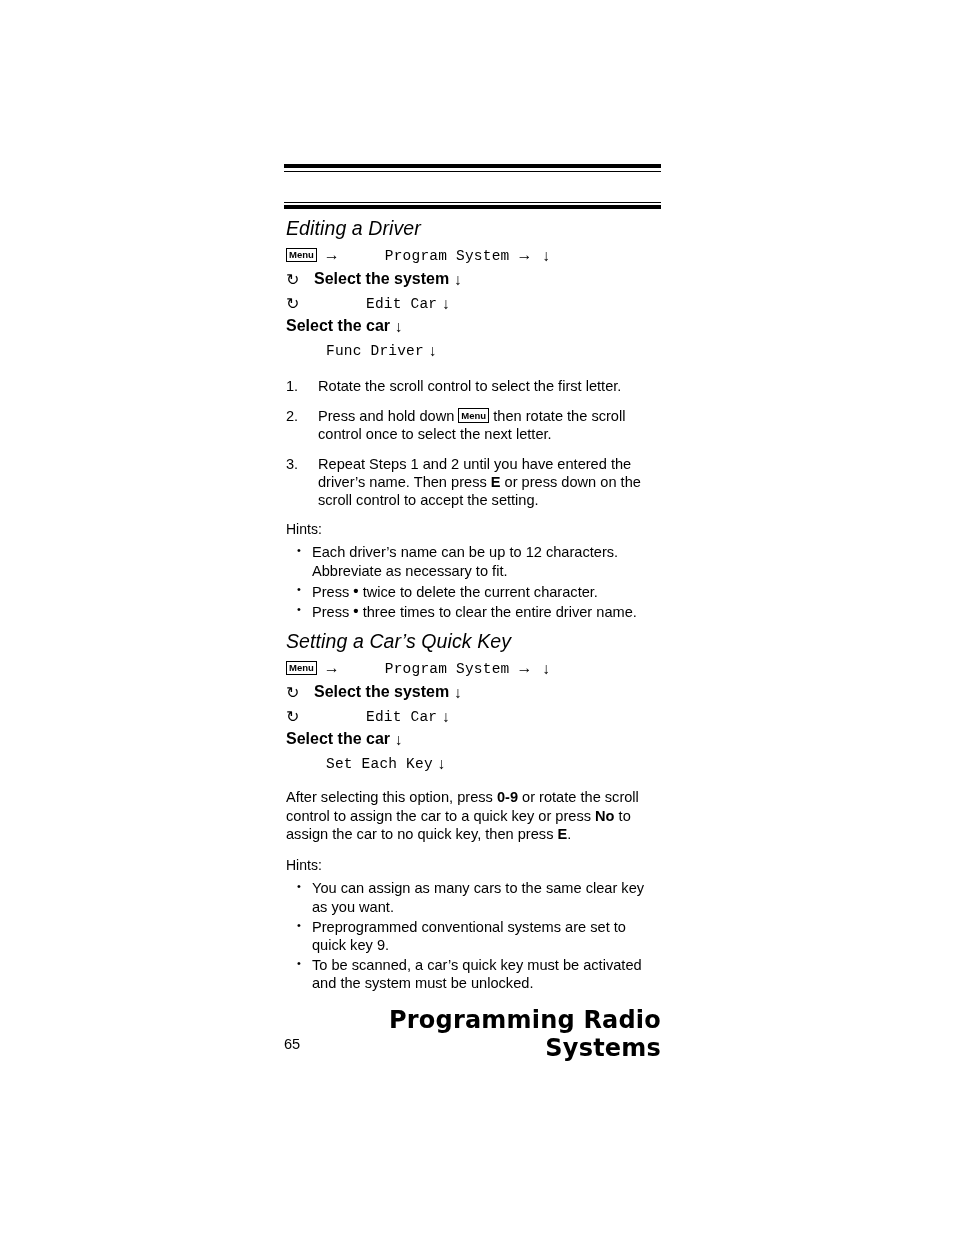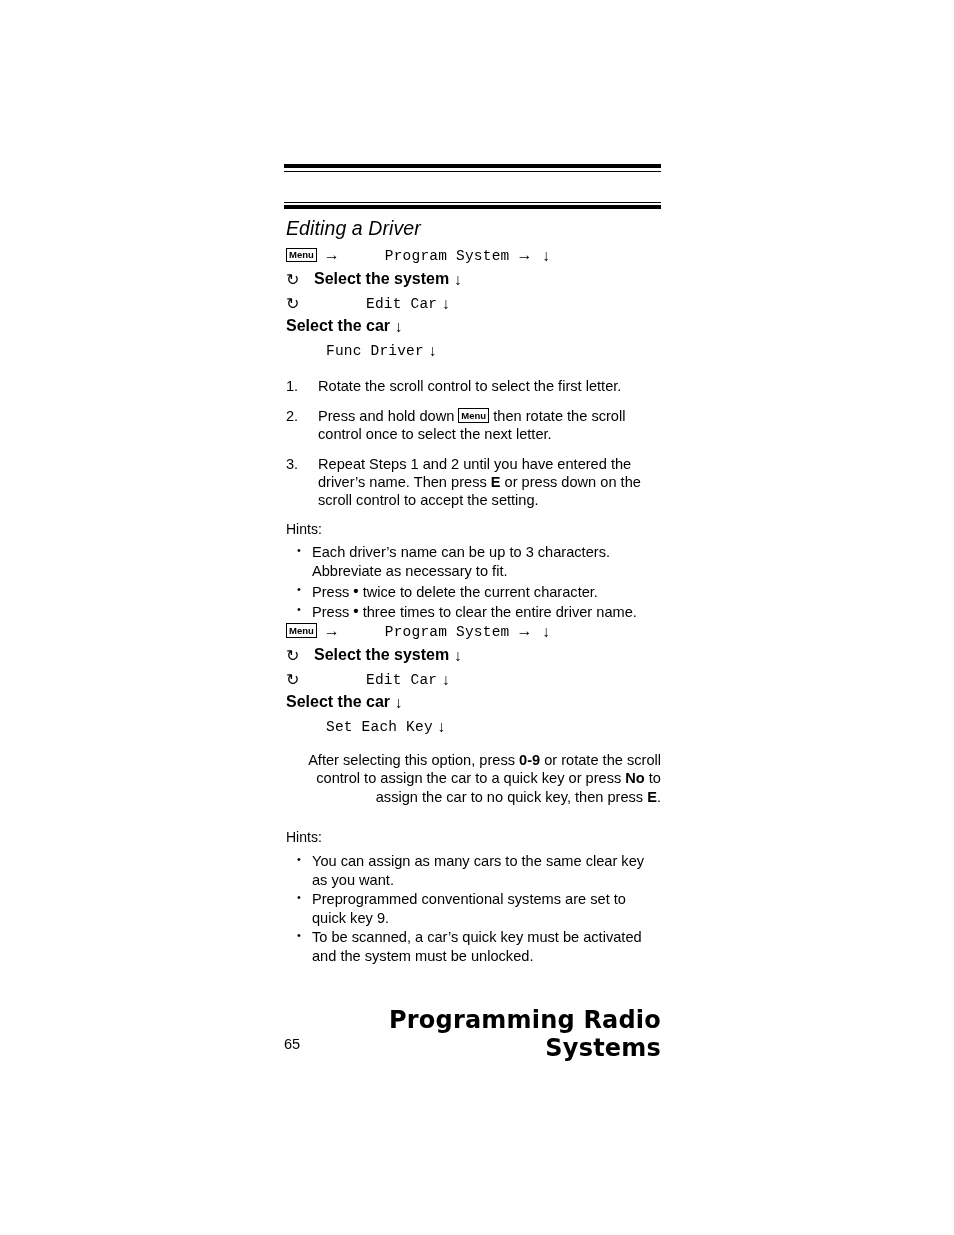--- a/index.html
+++ b/index.html
@@ -137,22 +137,21 @@
     font-size: 15px;
     font-weight: bold;
     position: relative;
     top: -1px;
   }
 
   
   .body-para {
     font-size: 14.6px;
     line-height: 1.27;
-    margin: 10px 0 23px 2px;
-    text-align: right;
+    margin: 10px 0 13px 2px;
   }
 
   
   .footer-title {
     position: absolute;
     left: 284px;
     top: 1006px;
     width: 377px;
     text-align: right;
     font-size: 24px;
@@ -229,32 +228,33 @@
       <div class="step">
         <div class="step-num">3.</div>
         <div class="step-text">Repeat Steps 1 and 2 until you have entered the driver’s name. Then press <b>E</b> or press down on the scroll control to accept the setting.</div>
       </div>
     </div>
 
   <div class="hints-label">Hints:</div>
   <div class="hint-list">
       <div class="hint">
         <div class="hint-bullet">•</div>
-        <div class="hint-text">Each driver’s name can be up to 3 characters. Abbreviate as necessary to fit.</div>
+        <div class="hint-text">Each driver’s name can be up to 12 characters. Abbreviate as necessary to fit.</div>
       </div>
       <div class="hint">
         <div class="hint-bullet">•</div>
         <div class="hint-text">Press <span class="inline-key-dot">•</span> twice to delete the current character.</div>
       </div>
       <div class="hint">
         <div class="hint-bullet">•</div>
         <div class="hint-text">Press <span class="inline-key-dot">•</span> three times to clear the entire driver name.</div>
       </div>
     </div>
 
+  <h2 class="section-heading section-heading-2">Setting a Car’s Quick Key</h2>
 
   <div class="nav-block">
     <div class="nav-line">
       <span class="key-badge">Menu</span>
       <span class="arrow-right">→</span>
       <span class="mono">Program System</span>
       <span class="arrow-right">→</span>
       <span class="arrow-down">↓</span>
     </div>
     <div class="nav-line">

